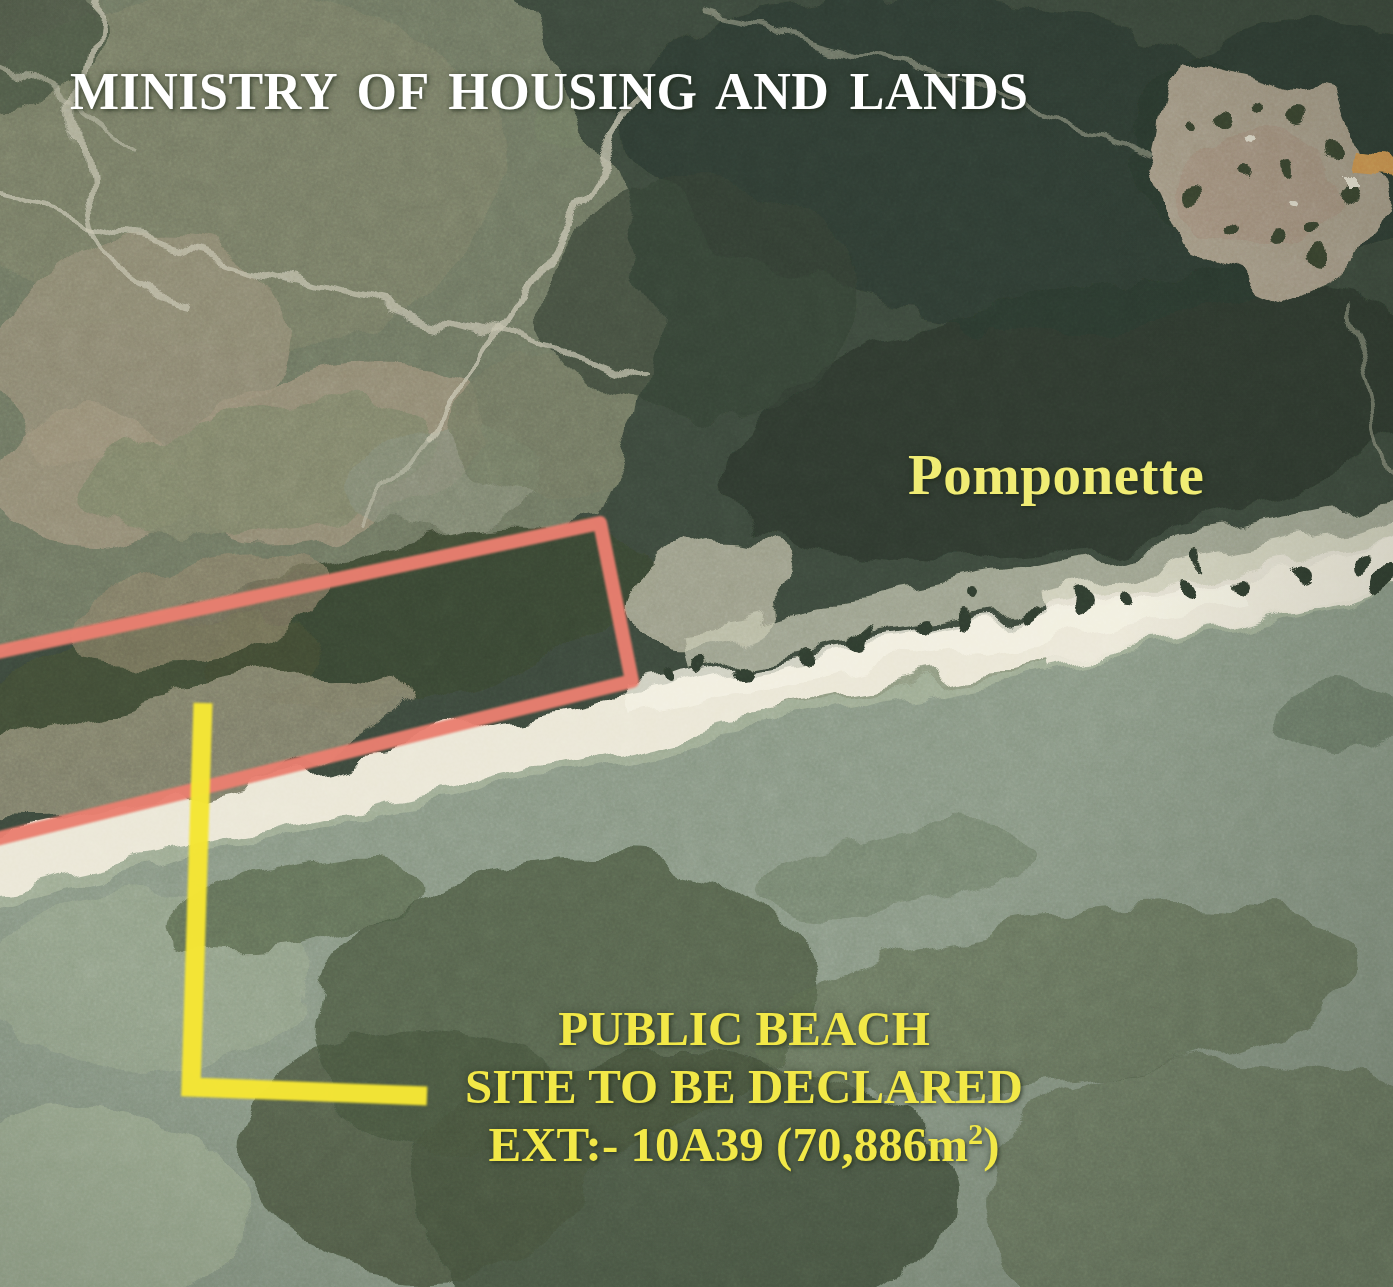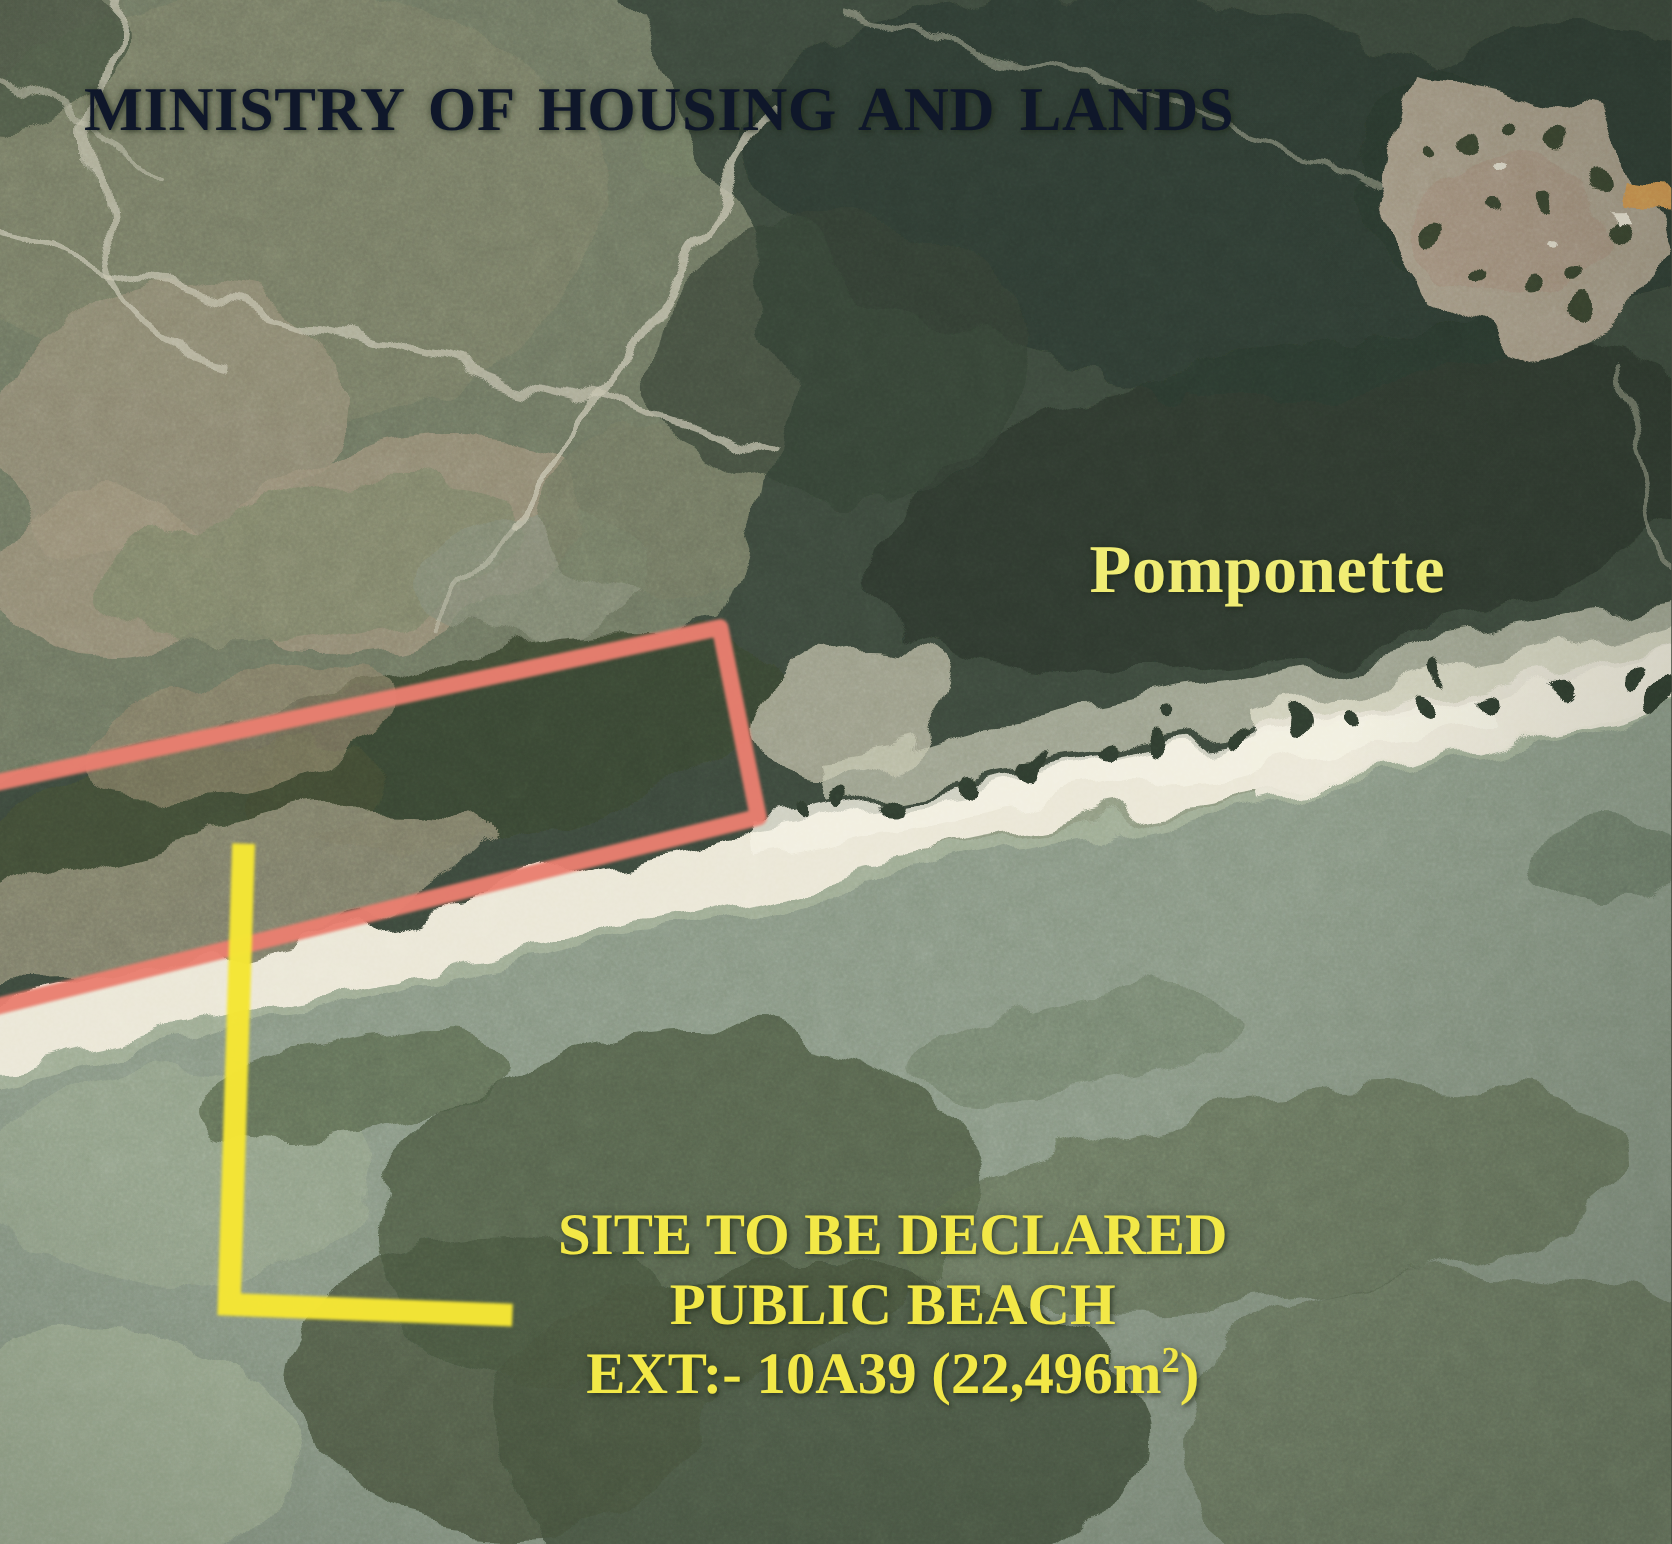--- a/index.html
+++ b/index.html
@@ -9,21 +9,21 @@
     background:#68725c;
   }
   .stage svg{position:absolute;left:0;top:0;width:100%;height:100%;display:block;}
   .photo-layer{z-index:0;}
   .annotation-layer{z-index:2;}
   .text-layer{position:absolute;left:0;top:0;width:100%;height:100%;z-index:3;pointer-events:none;}
   .ovl{
     position:absolute;color:#efe75c;font-weight:bold;white-space:nowrap;
     text-shadow:0 0 7px rgba(30,40,24,.55), 2px 2px 3px rgba(30,40,24,.4);
   }
-  .map-title{left:70px;top:62px;font-size:52px;letter-spacing:.5px;word-spacing:7px;color:#0f172a;}
+  .map-title{left:70px;top:62px;font-size:52px;letter-spacing:.5px;word-spacing:7px;color:#ffffff;}
   .place-label{left:908px;top:442px;font-size:57px;letter-spacing:.5px;color:#f0ec74;text-align:center;}
   .site-note{
     left:402px;top:1000px;width:684px;text-align:center;
     font-size:49px;line-height:58px;color:#f2e847;white-space:normal;
   }
   .site-note .note-line{white-space:nowrap;}
   .site-note sup{font-size:62%;vertical-align:super;line-height:0;}
 </style>
 </head>
 <body>
@@ -174,19 +174,19 @@
       </filter>
     </defs>
     <polygon points="-40,660 600,523 632,681 -40,848" fill="none" stroke-width="14" stroke-linejoin="round" opacity="0.96" filter="url(#softEdge)" stroke="#ea7f6f"></polygon>
     <polyline points="203,703 191,1087 427,1096" fill="none" stroke-width="19" stroke-linejoin="miter" opacity="0.98" filter="url(#softEdge)" stroke="#f5e634"></polyline>
   </svg>
 
   <div class="text-layer">
     <div class="ovl map-title">MINISTRY OF HOUSING AND LANDS</div>
     <div class="ovl place-label">Pomponette</div>
     <div class="ovl site-note">
+      <div class="note-line">PUBLIC BEACH</div>
       <div class="note-line">SITE TO BE DECLARED</div>
-      <div class="note-line">PUBLIC BEACH</div>
-      <div class="note-line"><span>EXT:- 10A39 (22,496m</span><sup>2</sup><span>)</span></div>
+      <div class="note-line"><span>EXT:- 10A39 (70,886m</span><sup>2</sup><span>)</span></div>
     </div>
   </div>
 
 </div>
 
 </body></html>

